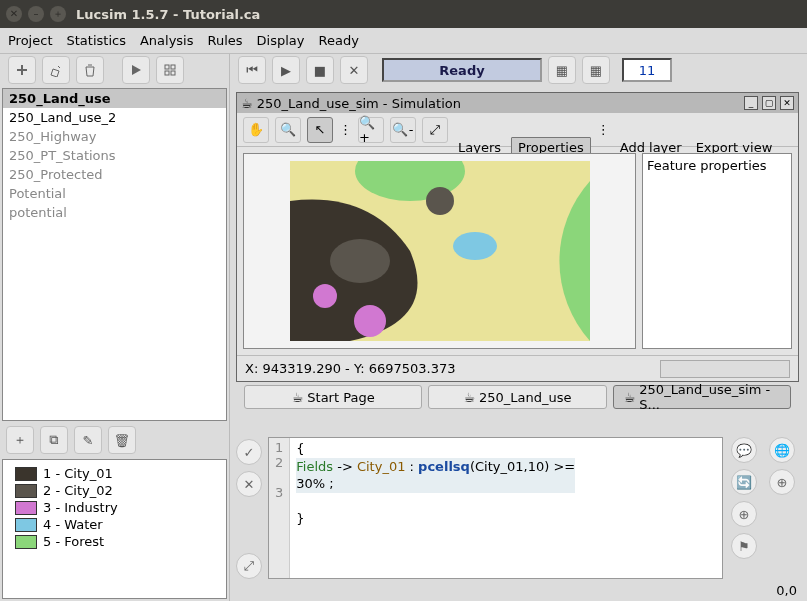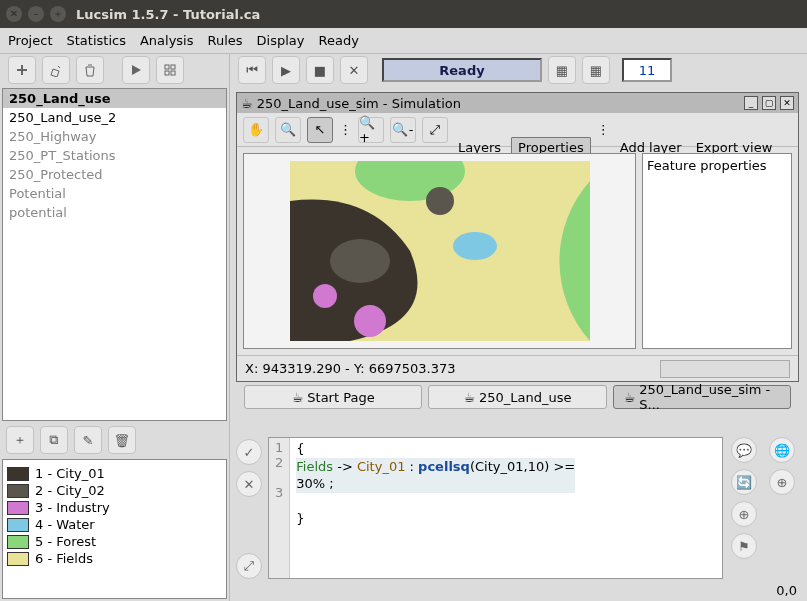--- a/index.html
+++ b/index.html
@@ -19,21 +19,21 @@
 .num-box { width: 50px; height: 24px; border: 2px inset #999; background: white; display:flex; align-items:center; justify-content:center; color:#0033aa; margin-left:6px;}
 
 .workspace { display: flex; height: calc(601px - 28px - 26px); }
 .left-col { width: 230px; display:flex; flex-direction:column; border-right: 1px solid #bbb; }
 .layers-panel { flex: 1; background: white; border: 1px solid #888; margin: 2px; overflow:auto; }
 .layer-row { padding: 2px 6px; cursor:pointer; }
 .layer-row.sel { background: #c6c6c6; font-weight:bold; }
 .layer-row.grey { color: #888; }
 .mini-toolbar { height: 34px; display:flex; align-items:center; padding: 0 6px; gap:6px; }
 .legend-panel { background: white; border:1px solid #888; margin:2px; padding:4px; height:140px; }
-.legend-row { display:flex; align-items:center; gap:6px; margin:2px 0; }
+.legend-row { display:flex; align-items:center; gap:6px; margin:2px 8px; }
 .swatch { width:22px; height:14px; border:1px solid #333; }
 
 .right-col { flex:1; display:flex; flex-direction:column; }
 .right-top { flex:1; position:relative; padding:6px 8px 0 6px; }
 .sim-window { border:1px solid #666; background:#e4e4e4; display:flex; flex-direction:column; height: 290px; }
 .sim-title { height:20px; background:#b8b8b8; display:flex; align-items:center; padding:0 4px; font-size:12px; gap:4px; }
 .sim-title .sp { flex:1; }
 .sim-ctl { width:14px; height:14px; border:1px solid #555; background:#ddd; font-size:9px; display:flex; align-items:center; justify-content:center; cursor:pointer;}
 .sim-toolbar { height:34px; display:flex; align-items:center; padding:0 6px; gap:6px; border-bottom:1px solid #bbb; }
 .sim-tool { width:26px; height:26px; border:1px solid #c3c3c3; border-radius:3px; display:flex; align-items:center; justify-content:center; cursor:pointer; }
@@ -149,24 +149,20 @@
           <span>3 - Industry</span>
         </div>
       <div class="legend-row">
           <span class="swatch" style="background:#7ec8e3"></span>
           <span>4 - Water</span>
         </div>
       <div class="legend-row">
           <span class="swatch" style="background:#8bd67a"></span>
           <span>5 - Forest</span>
         </div>
-      <div class="legend-row">
-          <span class="swatch" style="background:#e9e39a"></span>
-          <span>6 - Fields</span>
-        </div>
     </div>
   </div>
 
   <div class="right-col">
 
     <div class="toolbar">
       <div class="tool-btn">⏮</div>
       <div class="tool-btn">▶</div>
       <div class="tool-btn">■</div>
       <div class="tool-btn">✕</div>

